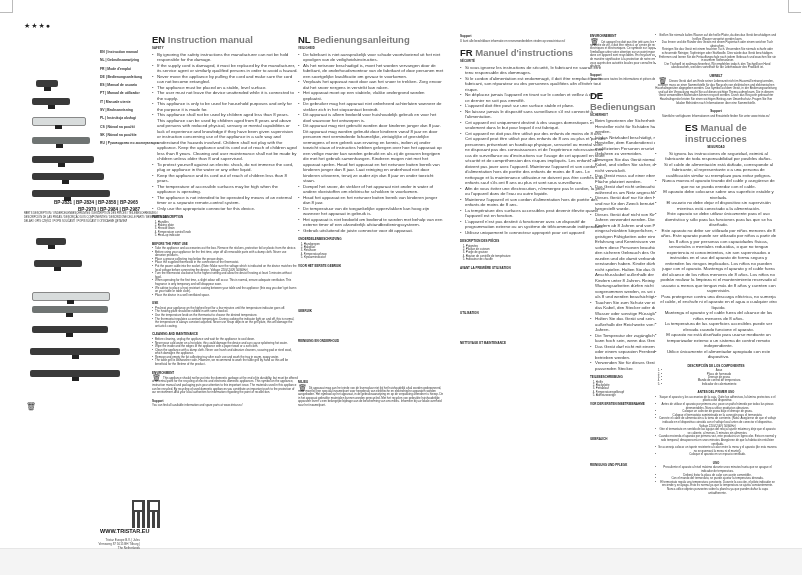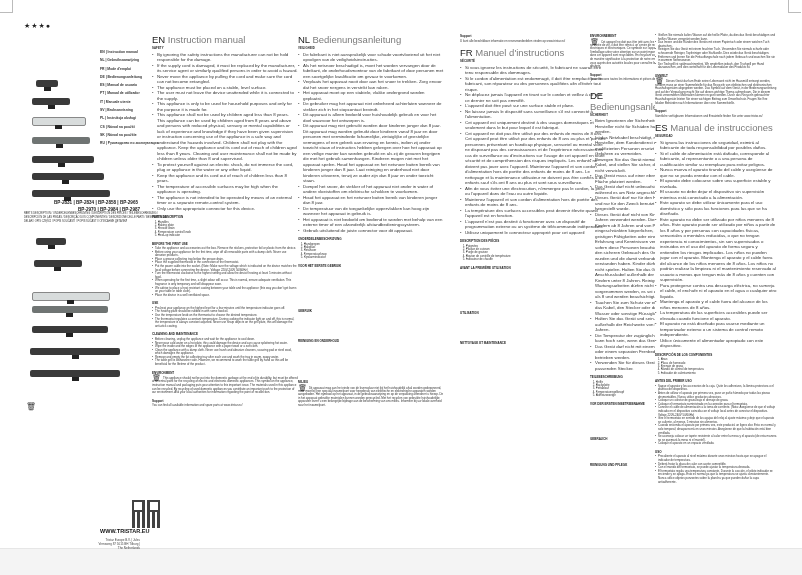--- a/index.html
+++ b/index.html
@@ -24,21 +24,21 @@
   .qr{position:absolute;left:110px;top:480px;width:28px;height:28px;background:
       repeating-linear-gradient(90deg,#222 0 3px,#fff 3px 5px),#222;opacity:.85;}
   .qr::before,.qr::after{content:"";position:absolute;width:8px;height:8px;border:2px solid #222;background:#fff;}
   .qr::before{left:0;top:0;}
   .qr::after{right:0;top:0;}
   .website{position:absolute;left:100px;top:528px;font-size:5.5px;font-weight:bold;color:#111;white-space:nowrap;}
   .address{position:absolute;left:95px;top:538px;font-size:3px;line-height:4px;color:#444;text-align:right;width:45px;}
 
   
   .col{position:absolute;font-size:4.4px;line-height:5.5px;color:#333;}
-  .col h1{margin:0 0 1px 0;font-size:9.5px;line-height:11px;font-weight:normal;color:#7c7c7c;}
+  .col h1{margin:0 0 1px 0;font-size:9.5px;line-height:11px;font-weight:bold;color:#7c7c7c;}
   .col h1 .code{color:#222;}
   .col .sec{font-size:2.8px;font-weight:bold;letter-spacing:.1px;margin-top:1px;color:#222;}
   .col ul{margin:0;padding:0;list-style:none;}
   .col li{position:relative;padding-left:5px;}
   .col li::before{content:"\2022";position:absolute;left:0;top:0;}
   .col .small{font-size:2.9px;line-height:3.6px;}
   .col .small li{padding-left:3px;}
   .col .heading2{font-size:3px;font-weight:bold;margin-top:4px;color:#222;}
   .col ol{margin:0;padding-left:6px;font-size:2.9px;line-height:3.4px;}
   .col p{margin:0;}
@@ -279,21 +279,21 @@
       <li style="padding-left:0">Backplatte</li>
       <li style="padding-left:0">Fettablauf</li>
       <li style="padding-left:0">Temperaturregelknopf</li>
       <li style="padding-left:0">Aufheizanzeige</li>
     </ol>
     <div class="heading2">VOR DER ERSTEN INBETRIEBNAHME</div>
     <div class="heading2" style="margin-top:30px">GEBRAUCH</div>
     <div class="heading2" style="margin-top:20px">REINIGUNG UND PFLEGE</div>
   </div>
 
-  <div class="col" style="left:655px;top:34px;width:122px;background:#fff;">
+  <div class="col" style="left:655px;top:34px;width:122px;background:#fff;text-align:center;">
     <ul class="small">
       <li>Gießen Sie niemals kaltes Wasser auf die heiße Platte, da dies das Gerät beschädigen und heißes Wasser verspritzt werden kann.</li>
       <li>Das Innere und die Ränder des Geräts mit einem Papiertuch oder einem weichen Tuch abwischen.</li>
       <li>Reinigen Sie das Gerät mit einem feuchten Tuch. Verwenden Sie niemals scharfe oder scheuernde Reiniger, Topfreiniger oder Stahlwolle. Dies würde das Gerät beschädigen.</li>
       <li>Entfernen und leeren Sie die Fettauffangschale nach jedem Gebrauch und waschen Sie sie in warmem Seifenwasser.</li>
       <li>Der Tischgrill ist spülmaschinenfest. Wir empfehlen jedoch, den Tischgrill per Hand abzuwaschen, weil dies vorteilhaft für die Lebensdauer des Produkts ist.</li>
     </ul>
     <div class="heading2">UMWELT</div>
     <p class="small"><span class="env-icon">🗑</span><span>Dieses Gerät darf am Ende seiner Lebenszeit nicht im Hausmüll entsorgt werden, sondern muss an einer Sammelstelle für das Recyceln von elektrischen und elektronischen Haushaltsgeräten abgegeben werden. Das Symbol auf dem Gerät, in der Bedienungsanleitung und auf der Verpackung macht Sie auf dieses wichtige Thema aufmerksam. Die in diesem Gerät verwendeten Materialien können recycelt werden. Durch das Recyceln gebrauchter Haushaltsgeräte leisten Sie einen wichtigen Beitrag zum Umweltschutz. Fragen Sie Ihre lokalen Behörden nach Informationen über eine Sammelstelle.</span></p>
     <div class="heading2">Support</div>

